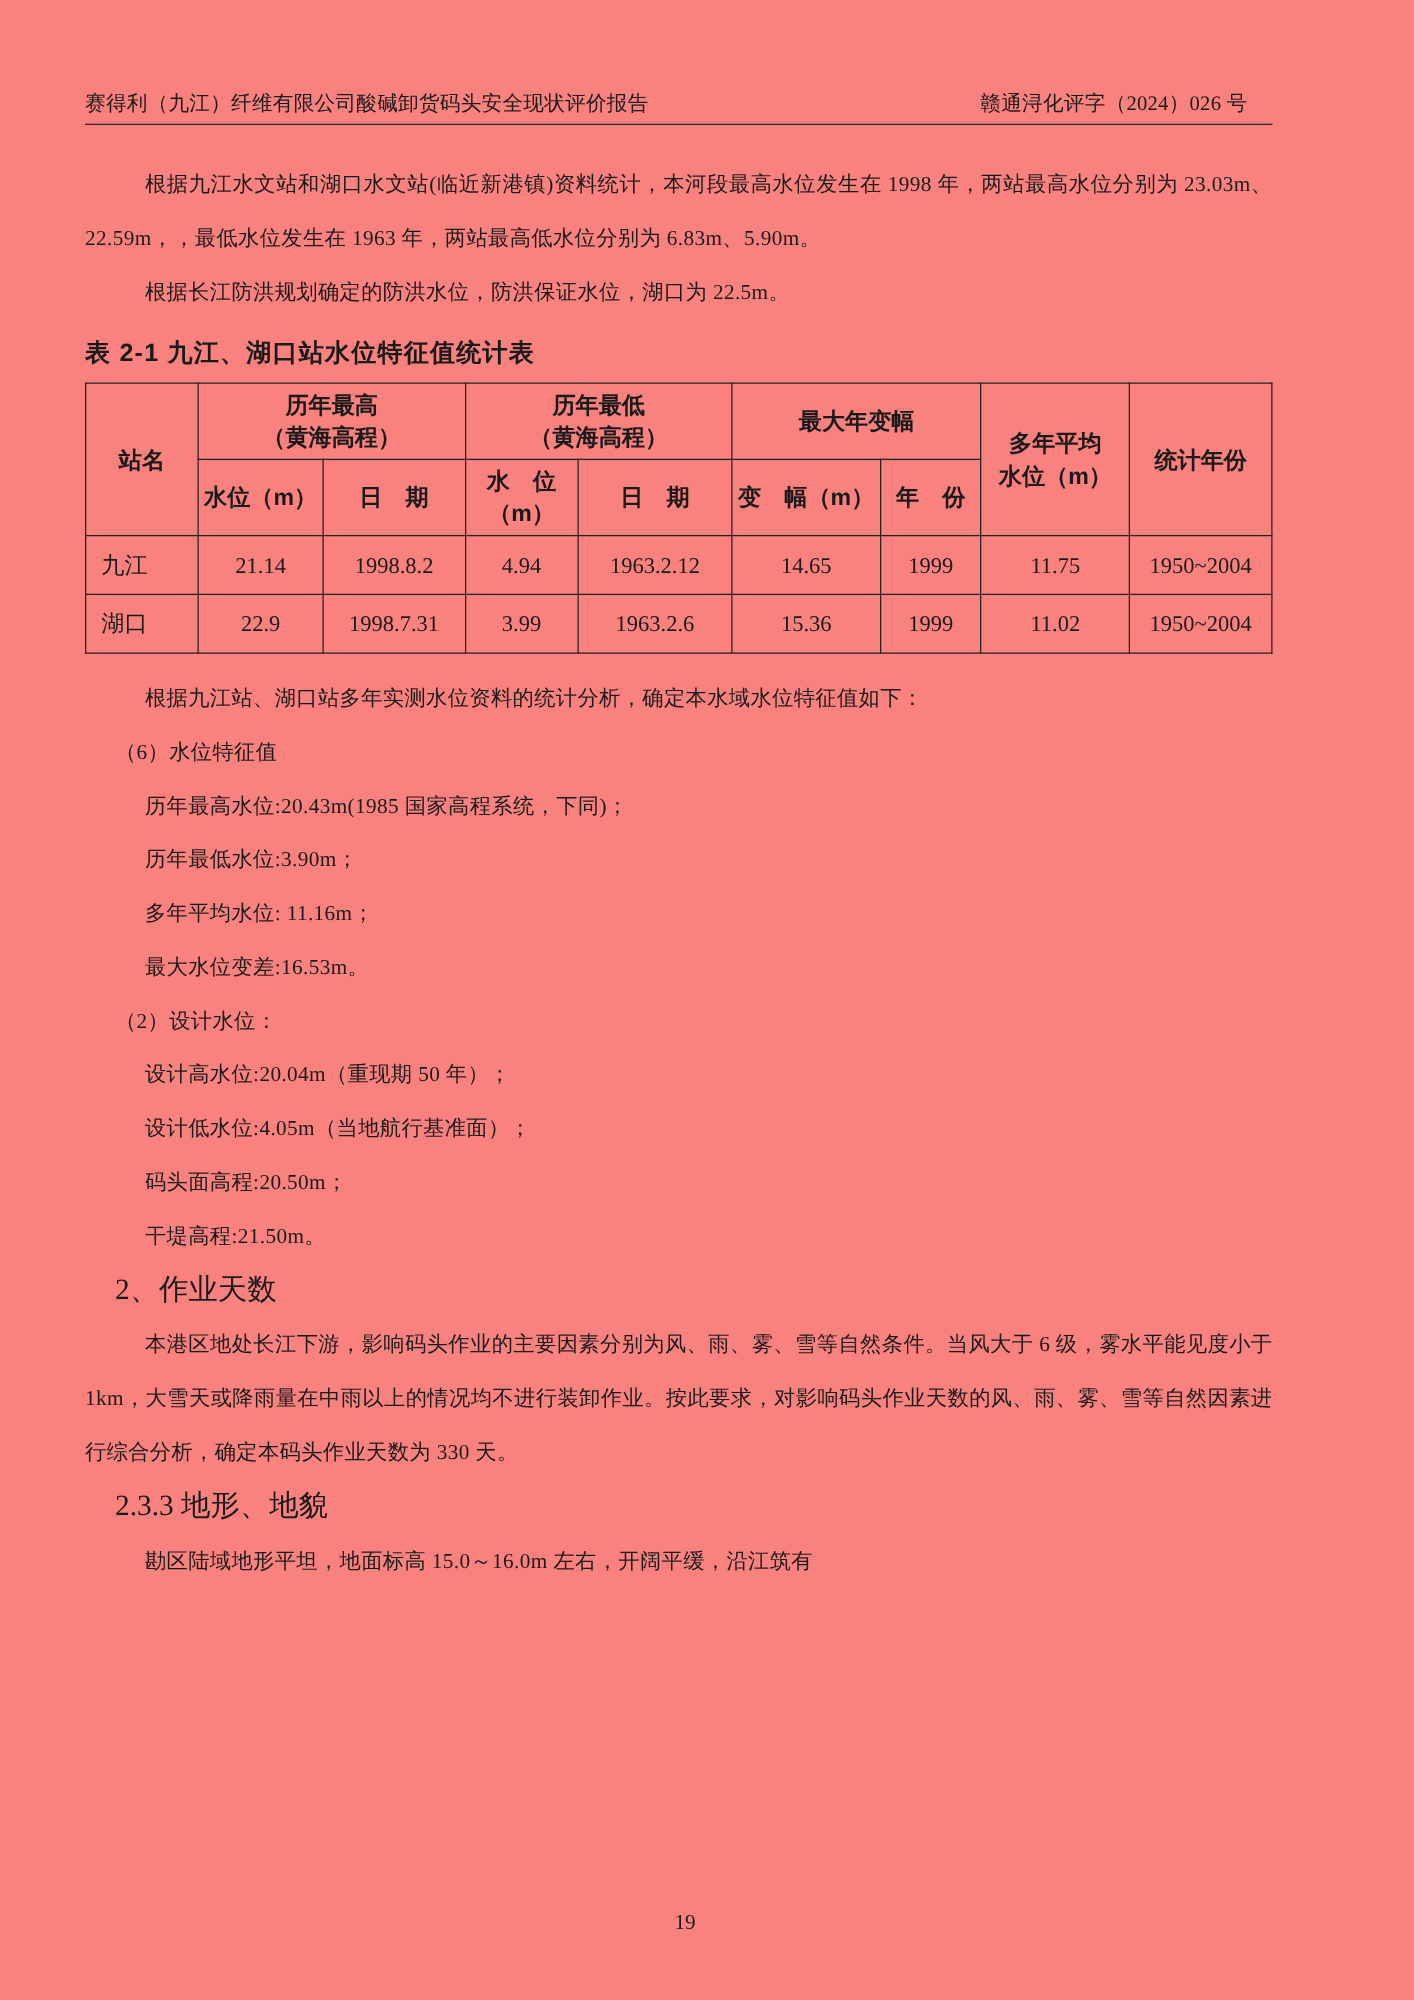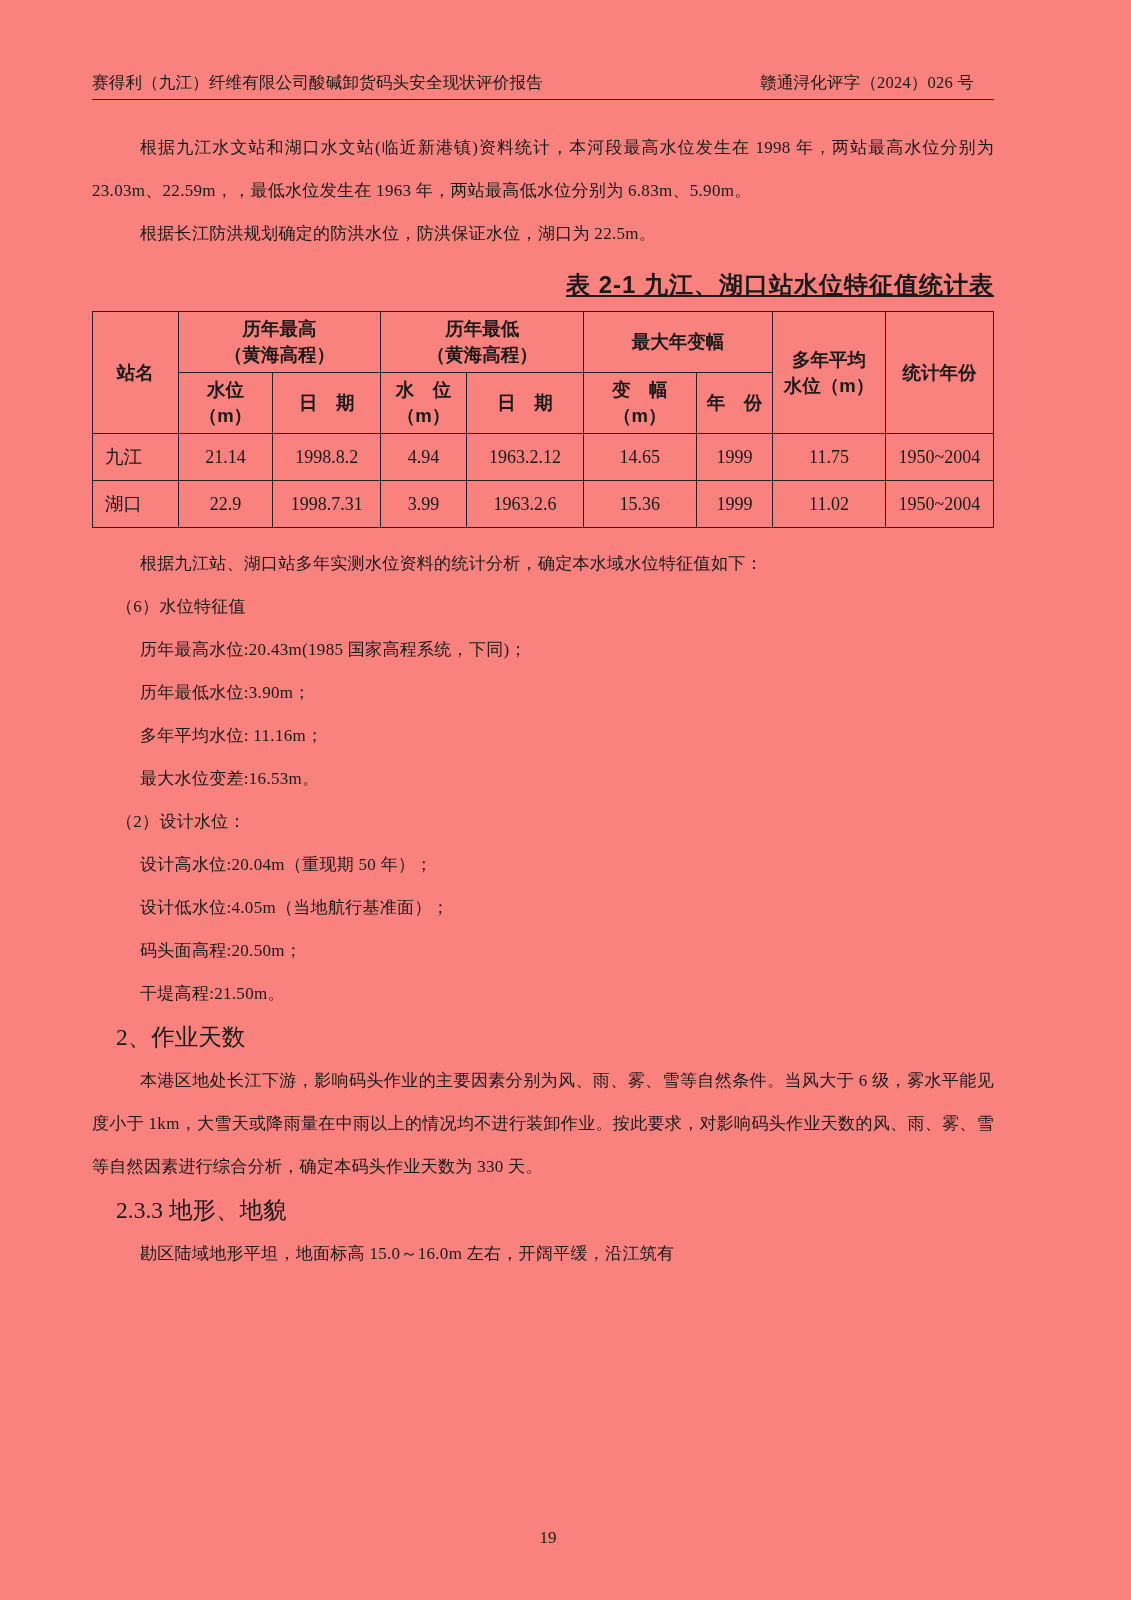--- a/index.html
+++ b/index.html
@@ -12,21 +12,21 @@
     background: #f9827f;
     font-family: "Liberation Serif", "DejaVu Serif", serif;
     color: #1a1a1a;
     overflow: hidden;
   }
   .page {
     position: relative;
     width: 1086px;
     height: 1600px;
     box-sizing: border-box;
-    padding: 0 92px;
+    padding: 0 68px;
   }
   
   .header {
     display: flex;
     justify-content: space-between;
     align-items: flex-end;
     padding-top: 72px;
     font-size: 16.5px;
     letter-spacing: 0.2px;
   }
@@ -58,27 +58,26 @@
     text-indent: 24px;
   }
   .sec-title {
     font-size: 23.5px;
     line-height: 44px;
     margin: 0;
     text-indent: 24px;
   }
   
   .table-caption {
-    text-align: right;
-    font-size: 24px;
+    text-align: left;
+    font-size: 20px;
     font-weight: bold;
     margin: 14px 0 10px 0;
     letter-spacing: 1px;
     font-family: "Liberation Sans", sans-serif;
-    text-decoration: underline;
   }
   
   table.wl {
     border-collapse: collapse;
     width: 100%;
     table-layout: fixed;
     margin-bottom: 14px;
   }
   table.wl td, table.wl th {
     border: 1.5px solid #222;

